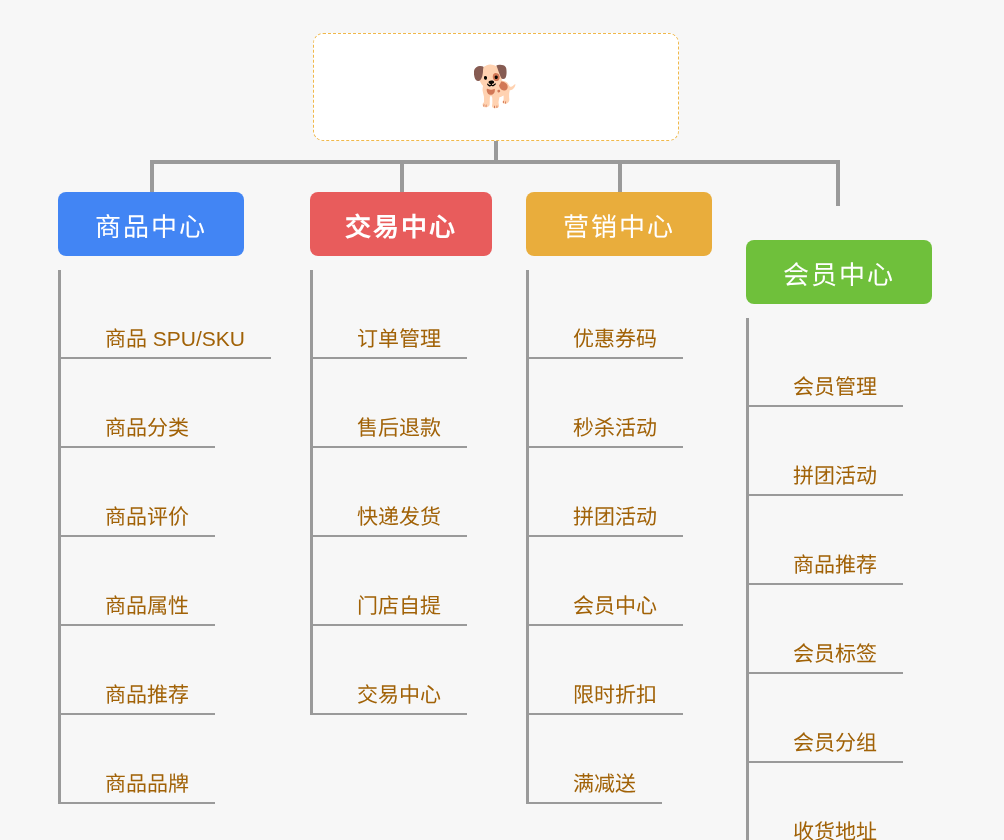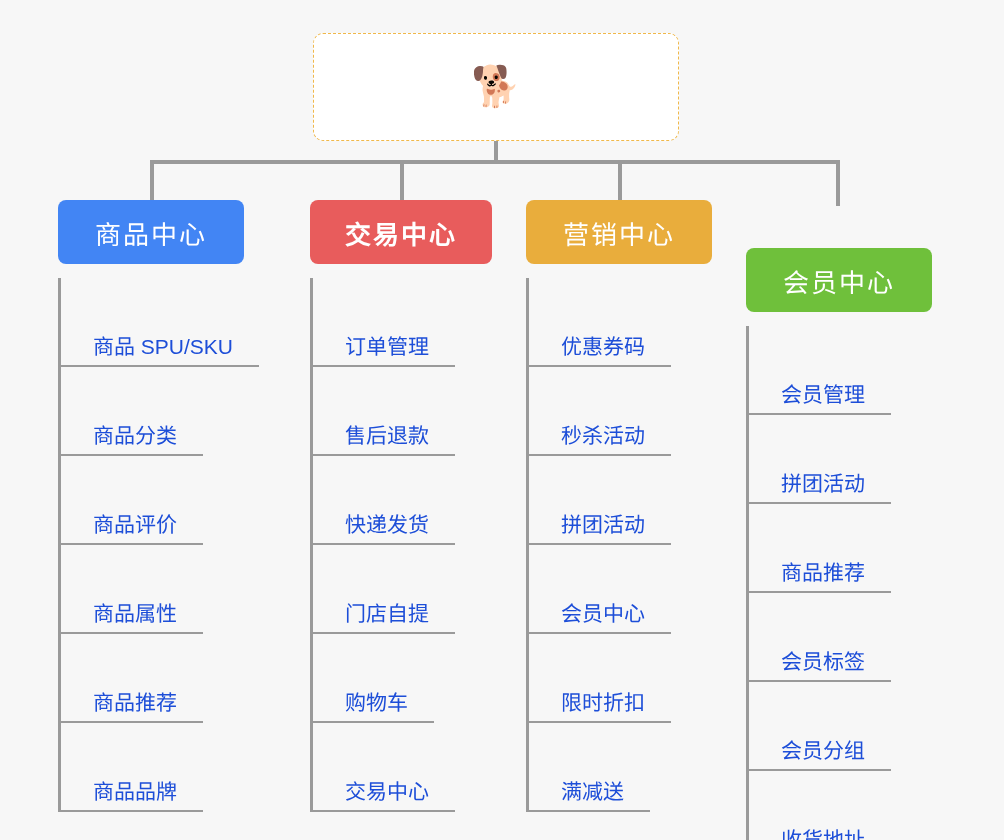--- a/index.html
+++ b/index.html
@@ -44,21 +44,21 @@
   .conn{position:absolute;background:#9a9a9a;}
   #stem-root{ left:494px; top:141px; width:4px; height:22px; }
   #bus{ left:150px; top:160px; width:688px; height:4px; }
   .drop{ top:160px; width:4px; height:46px; }
   #drop-1{ left:150px; }
   #drop-2{ left:400px; }
   #drop-3{ left:618px; }
   #drop-4{ left:836px; }
 
   
-  .column{ position:absolute; top:200px;text-align:right; }
+  .column{ position:absolute; top:192px;text-align:right; }
   #col-1{ left:58px;  width:186px; }
   #col-2{ left:310px; width:182px; }
   #col-3{ left:526px; width:186px; }
   #col-4{ left:746px; width:186px; }
 
   .chip{
     height:64px;
     border-radius:8px;
     display:flex;
     align-items:center;
@@ -83,23 +83,23 @@
   .leaf{
     height:89px;
     position:relative;
     display:flex;
     align-items:flex-end;
     box-sizing:border-box;
   }
   .leaf .leaf-label{
     display:inline-block;
     font-size:21px;
-    color:#1d4ed8;
+    color:#a16207;
     white-space:nowrap;
-    padding:0 26px 6px 32px;
+    padding:0 26px 6px 44px;
     border-bottom:2px solid #9a9a9a;
     line-height:1.15;
     margin-left:-14px;
   }
 </style>
 </head>
 <body>
 
 <div id="root-node">
   <span class="root-icon">🐕</span>
@@ -145,23 +145,20 @@
     <div class="leaf">
       <span class="leaf-label">售后退款</span>
     </div>
     <div class="leaf">
       <span class="leaf-label">快递发货</span>
     </div>
     <div class="leaf">
       <span class="leaf-label">门店自提</span>
     </div>
     <div class="leaf">
-      <span class="leaf-label">购物车</span>
-    </div>
-    <div class="leaf">
       <span class="leaf-label">交易中心</span>
     </div>
   </div>
 </div>
 
 <div class="column" id="col-3">
   <div class="chip">营销中心</div>
   <div class="leaves">
     <div class="leaf">
       <span class="leaf-label">优惠券码</span>

